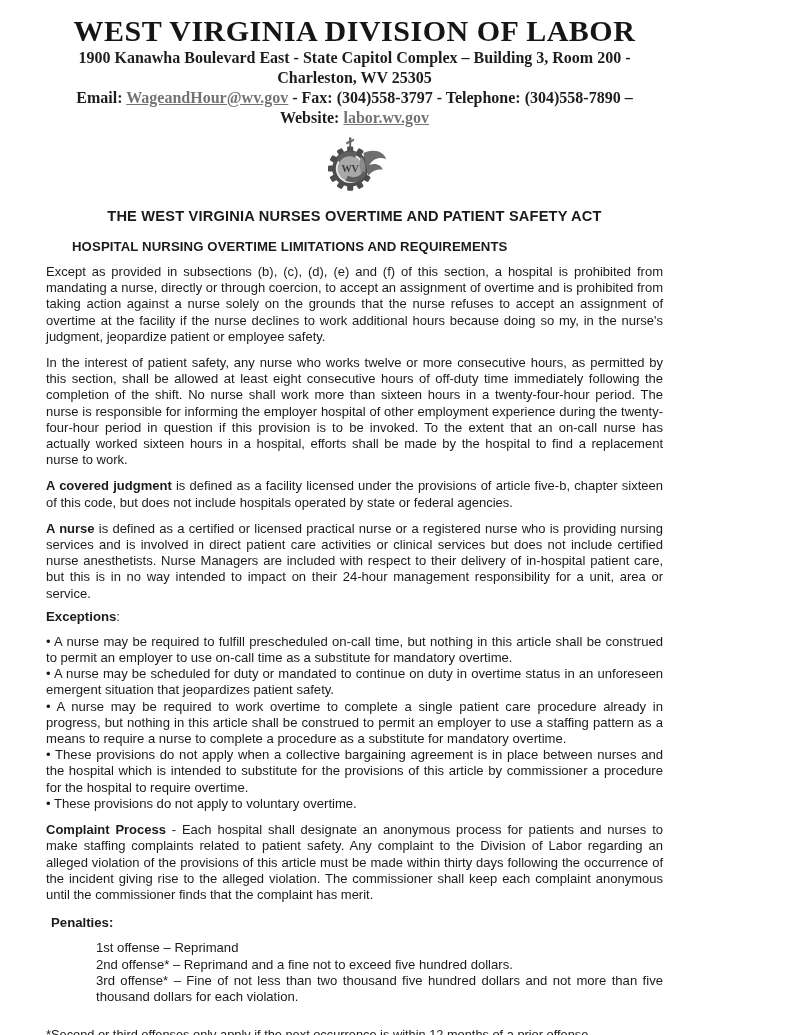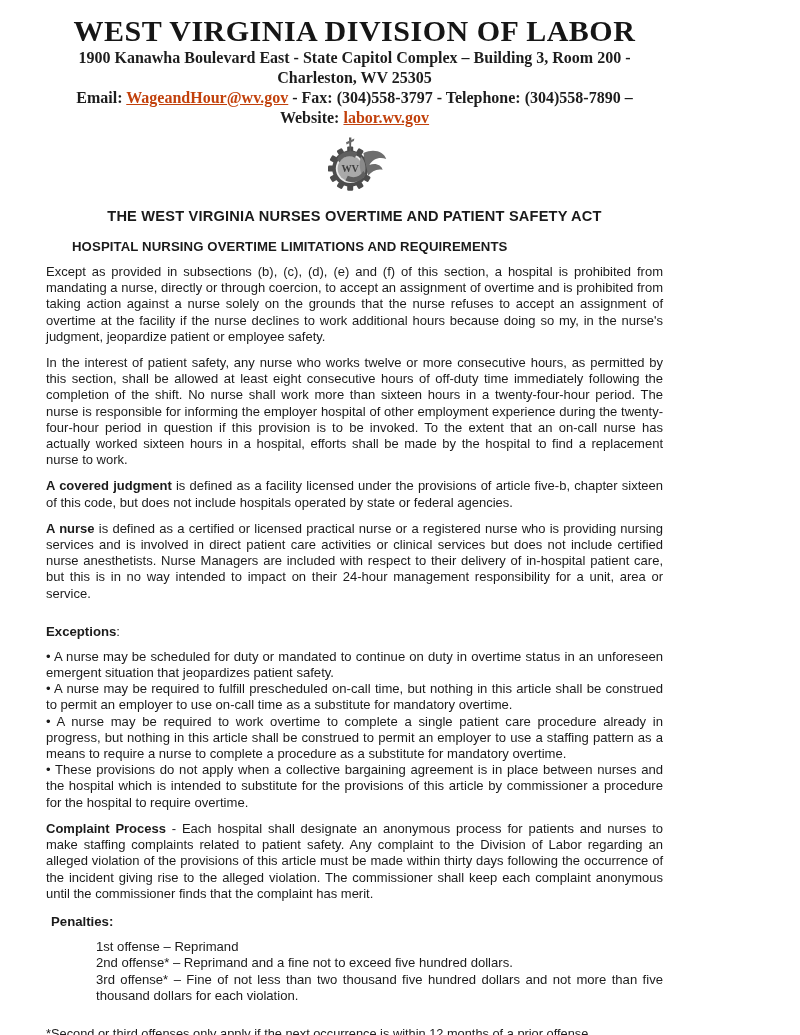--- a/index.html
+++ b/index.html
@@ -26,21 +26,21 @@
   }
   .addr-line {
     font-family: "Liberation Serif", serif;
     font-weight: bold;
     font-size: 16px;
     line-height: 20px;
     text-align: center;
     color: #1d1d1d;
   }
   .addr-line a, .link {
-    color: #c2410c;
+    color: #737373;
     text-decoration: underline;
     cursor: pointer;
   }
   .logo-wrap { text-align: center; margin-top: 7px; height: 60px; }
   .logo-wrap svg { display: inline-block; }
   
   .doc-title {
     text-align: center;
     font-weight: bold;
     font-size: 14.6px;
@@ -49,21 +49,21 @@
   }
   .notice { font-size: 12.7px; margin-top: 21px; line-height: 16px; }
   .sec-heading { font-weight: bold; font-size: 13.2px; margin-top: 15px; letter-spacing: 0.1px; padding-left: 26px; }
   .para {
     font-size: 13px;
     line-height: 16.2px;
     text-align: justify;
     margin-top: 10px;
   }
   .lead-bold { font-weight: bold; }
-  .exceptions-heading { font-weight: bold; font-size: 13.2px; margin-top: 22px; }
+  .exceptions-heading { font-weight: bold; font-size: 13.2px; margin-top: 7px; }
   .exceptions-heading .colon { font-weight: normal; }
   .bullet-list { margin-top: 10px; }
   .bullet-item {
     font-size: 13.1px;
     line-height: 16.2px;
     text-align: justify;
   }
   .penalties-heading { font-weight: bold; font-size: 13.2px; margin-top: 12px; padding-left: 5px; }
   .penalties-list { margin: 10px 0 0 50px; }
   .penalty-item {
@@ -159,24 +159,25 @@
 
   <p class="para">In the interest of patient safety, any nurse who works twelve or more consecutive hours, as permitted by this section, shall be allowed at least eight consecutive hours of off-duty time immediately following the completion of the shift.  No nurse shall work more than sixteen hours in a twenty-four-hour period. The nurse is responsible for informing the employer hospital of other employment experience during the twenty-four-hour period in question if this provision is to be invoked. To the extent that an on-call nurse has actually worked sixteen hours in a hospital, efforts shall be made by the hospital to find a replacement nurse to work.</p>
 
   <p class="para"><span class="lead-bold">A covered judgment</span><span> is defined as a facility licensed under the provisions of article five-b, chapter sixteen of this code, but does not include hospitals operated by state or federal agencies.</span></p>
 
   <p class="para"><span class="lead-bold">A nurse</span><span> is defined as a certified or licensed practical nurse or a registered nurse who is providing nursing services and is involved in direct patient care activities or clinical services but does not include certified nurse anesthetists. Nurse Managers are included with respect to their delivery of in-hospital patient care, but this is in no way intended to impact on their 24-hour management responsibility for a unit, area or service.</span></p>
 
   <div class="exceptions-heading"><span>Exceptions</span><span class="colon">:</span></div>
 
   <div class="bullet-list">
+    <p class="bullet-item">• A nurse may be required to fulfill prescheduled on-call time, but nothing in this article shall be construed to permit an employer to use on-call time as a substitute for mandatory overtime.</p>
     <p class="bullet-item">• A nurse may be scheduled for duty or mandated to continue on duty in overtime status in an unforeseen emergent situation that jeopardizes patient safety.</p>
-    <p class="bullet-item">• A nurse may be required to fulfill prescheduled on-call time, but nothing in this article shall be construed to permit an employer to use on-call time as a substitute for mandatory overtime.</p>
     <p class="bullet-item">• A nurse may be required to work overtime to complete a single patient care procedure already in progress, but nothing in this article shall be construed to permit an employer to use a staffing pattern as a means to require a nurse to complete a procedure as a substitute for mandatory overtime.</p>
     <p class="bullet-item">• These provisions do not apply when a collective bargaining agreement is in place between nurses and the hospital which is intended to substitute for the provisions of this article by commissioner a procedure for the hospital to require overtime.</p>
+    <p class="bullet-item">• These provisions do not apply to voluntary overtime.</p>
   </div>
 
   <p class="para"><span class="lead-bold">Complaint Process</span><span> - Each hospital shall designate an anonymous process for patients and nurses to make staffing complaints related to patient safety. Any complaint to the Division of Labor regarding an alleged violation of the provisions of this article must be made within thirty days following the occurrence of the incident giving rise to the alleged violation. The commissioner shall keep each complaint anonymous until the commissioner finds that the complaint has merit.</span></p>
 
   <div class="penalties-heading">Penalties:</div>
 
   <div class="penalties-list">
     <p class="penalty-item">1st offense – Reprimand</p>
     <p class="penalty-item">2nd offense* – Reprimand and a fine not to exceed five hundred dollars.</p>
     <p class="penalty-item">3rd offense* – Fine of not less than two thousand five hundred dollars and not more than five thousand dollars for each violation.</p>

